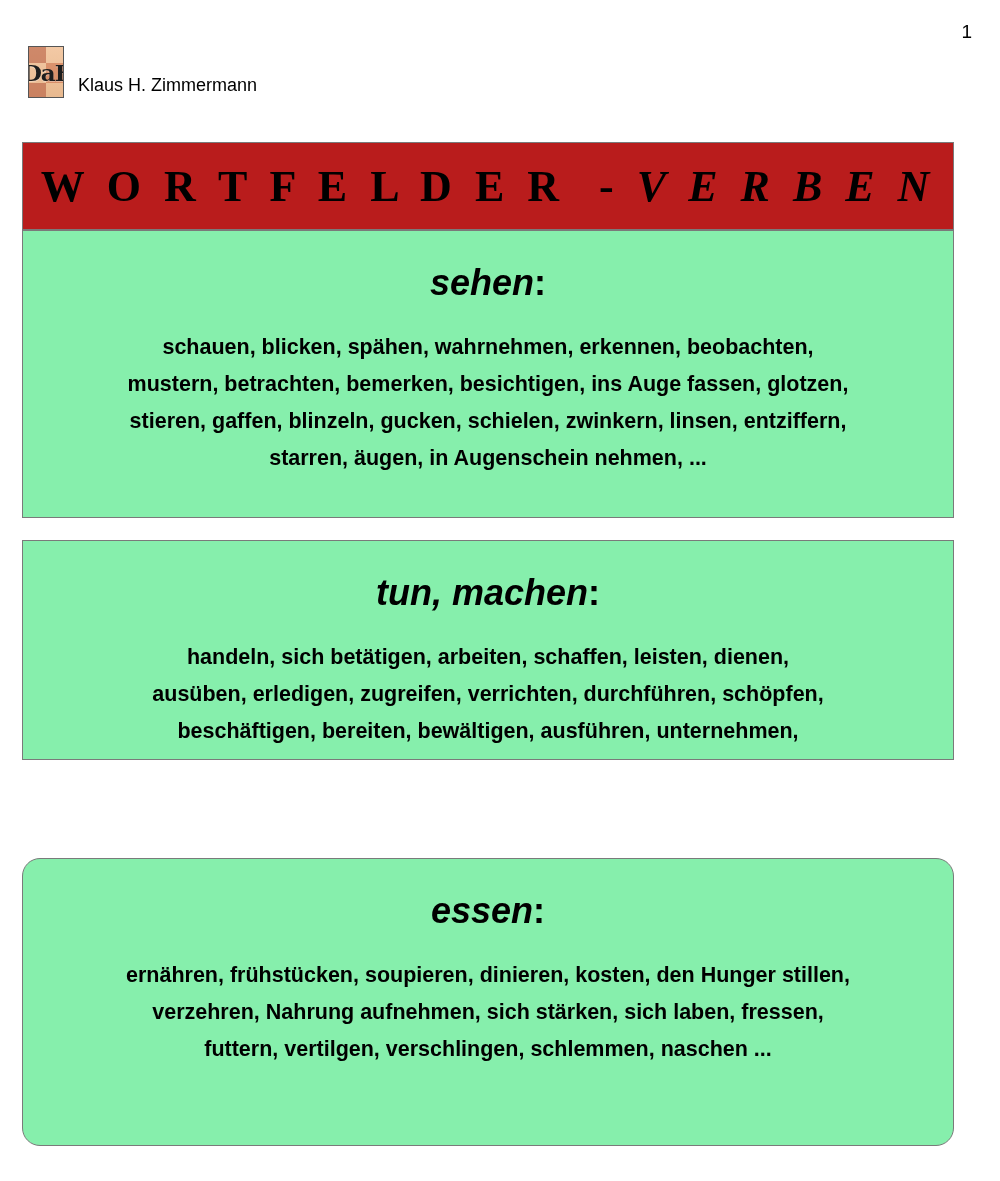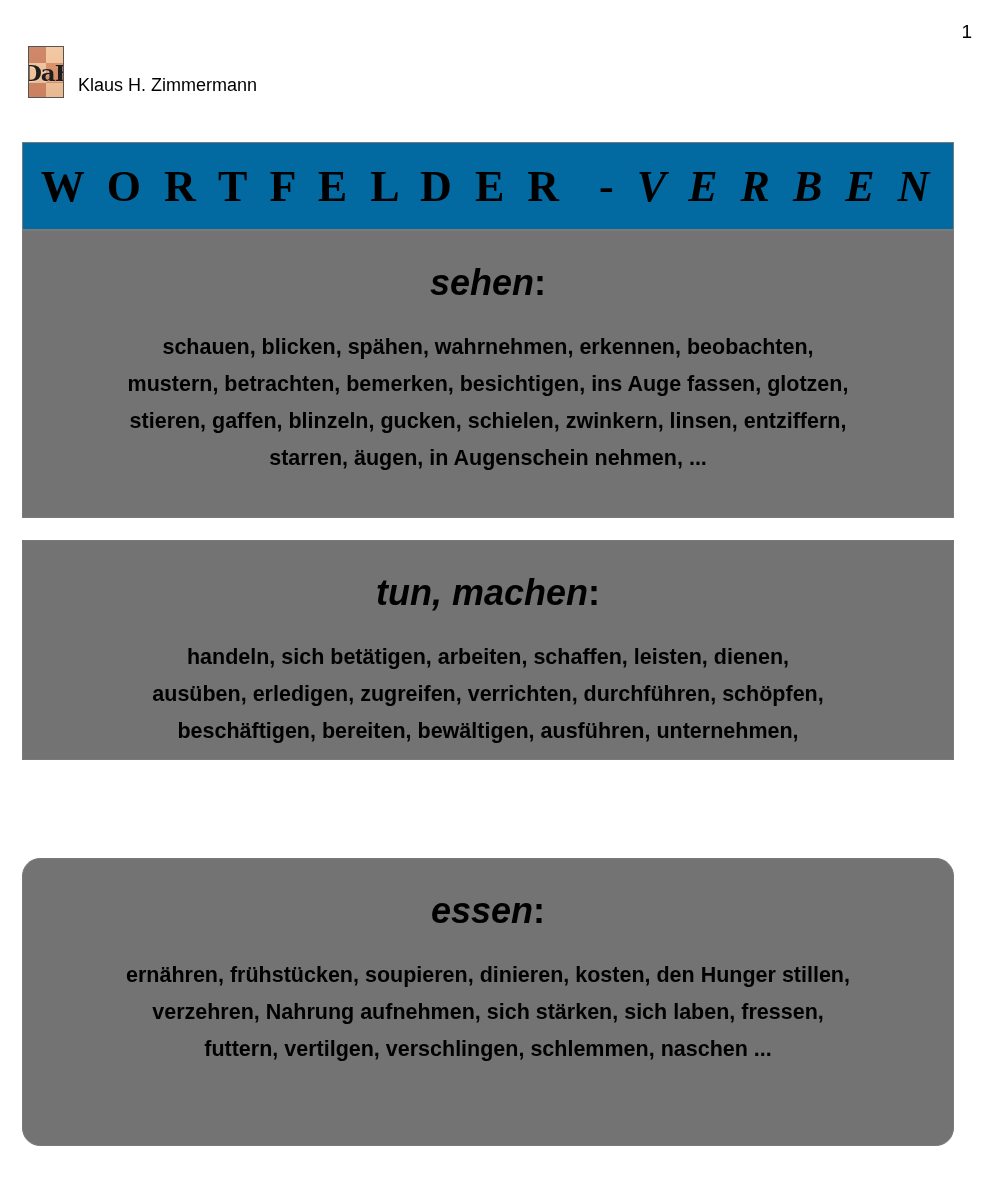--- a/index.html
+++ b/index.html
@@ -78,38 +78,38 @@
     position: absolute;
     left: 22px;
     width: 932px;
     box-sizing: border-box;
     border: 1px solid #7a7a7a;
   }
 
   .title-box {
     top: 142px;
     height: 88px;
-    background: #0369a1;
+    background: #b91c1c;
     display: flex;
     align-items: center;
     justify-content: center;
   }
   .title-text {
     font-family: "Liberation Serif", serif;
     font-weight: bold;
     font-size: 44px;
     letter-spacing: 6px;
     white-space: pre;
   }
   .title-text .ital {
     font-style: italic;
   }
 
   .field-box {
-    background: #737373;
+    background: #86efac;
     padding: 14px 20px 22px 20px;
   }
   .box-sehen  { top: 230px; height: 288px; }
   .box-tun    { top: 540px; height: 220px; }
   .box-essen  { top: 858px; height: 288px; border-radius: 18px; }
 
   .field-head {
     text-align: center;
     font-size: 36px;
     font-weight: bold;

